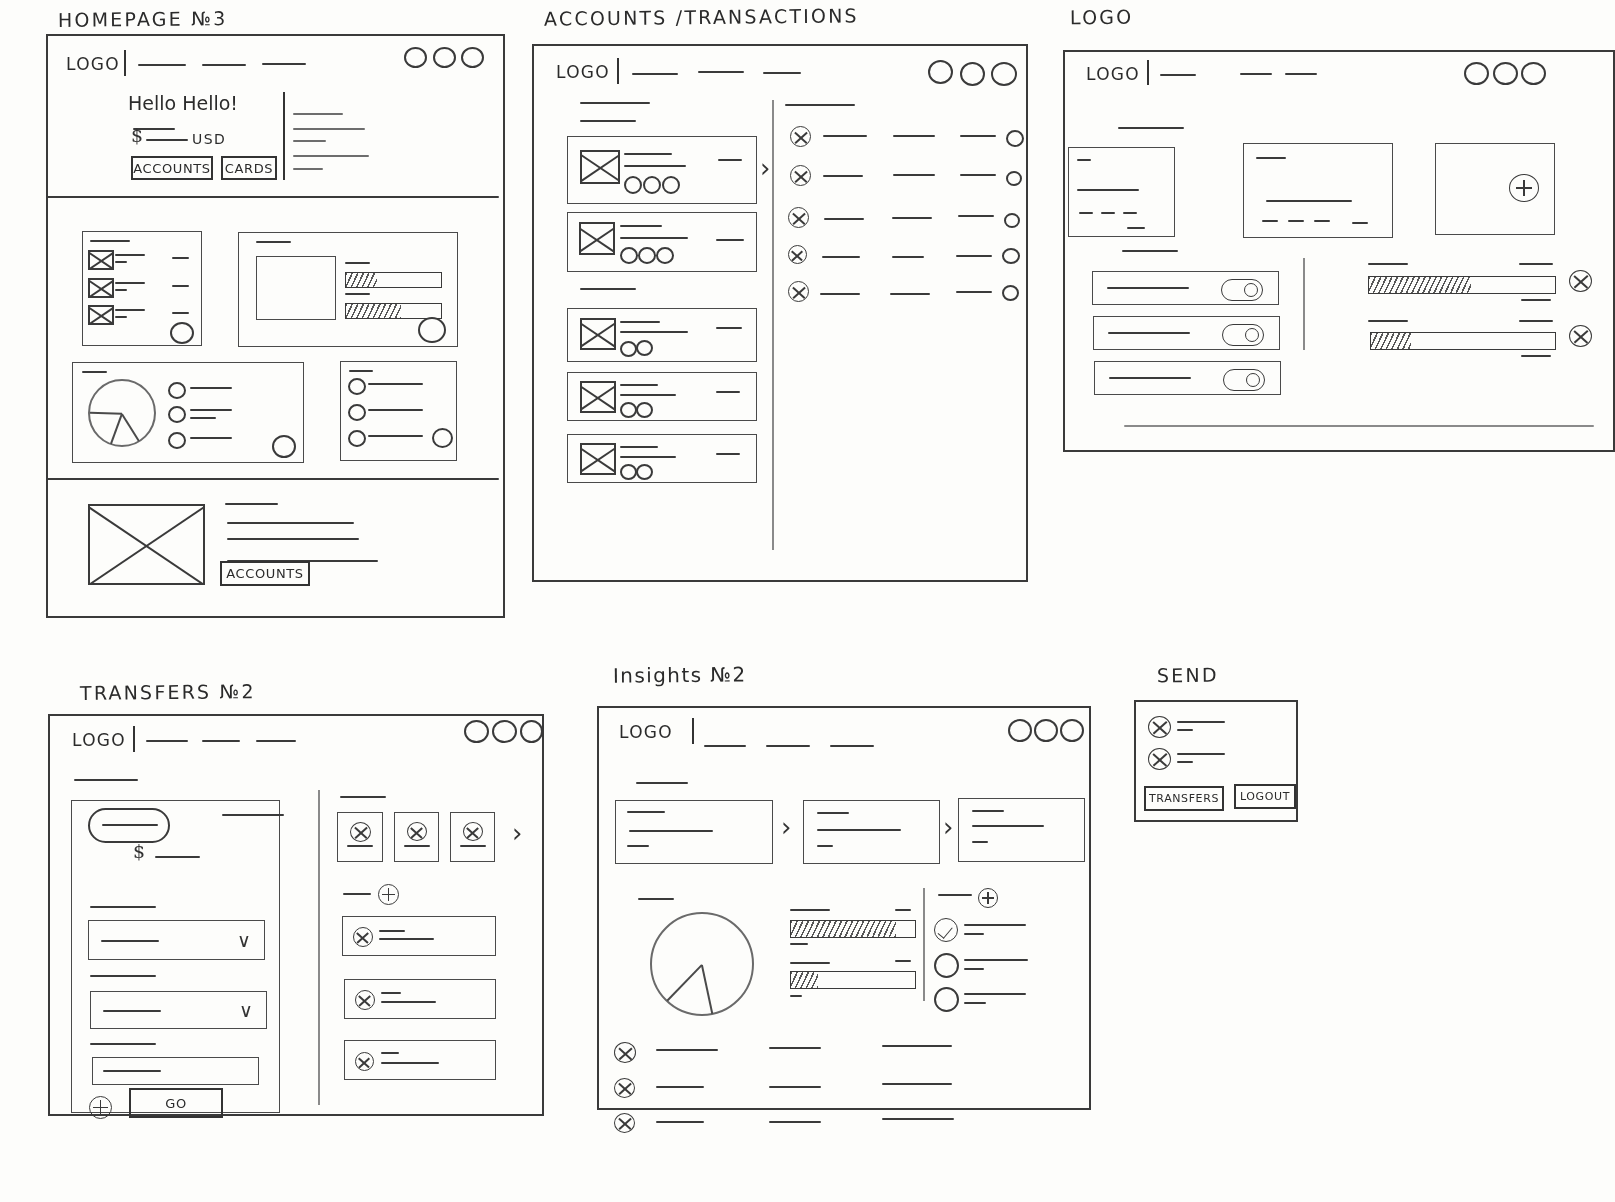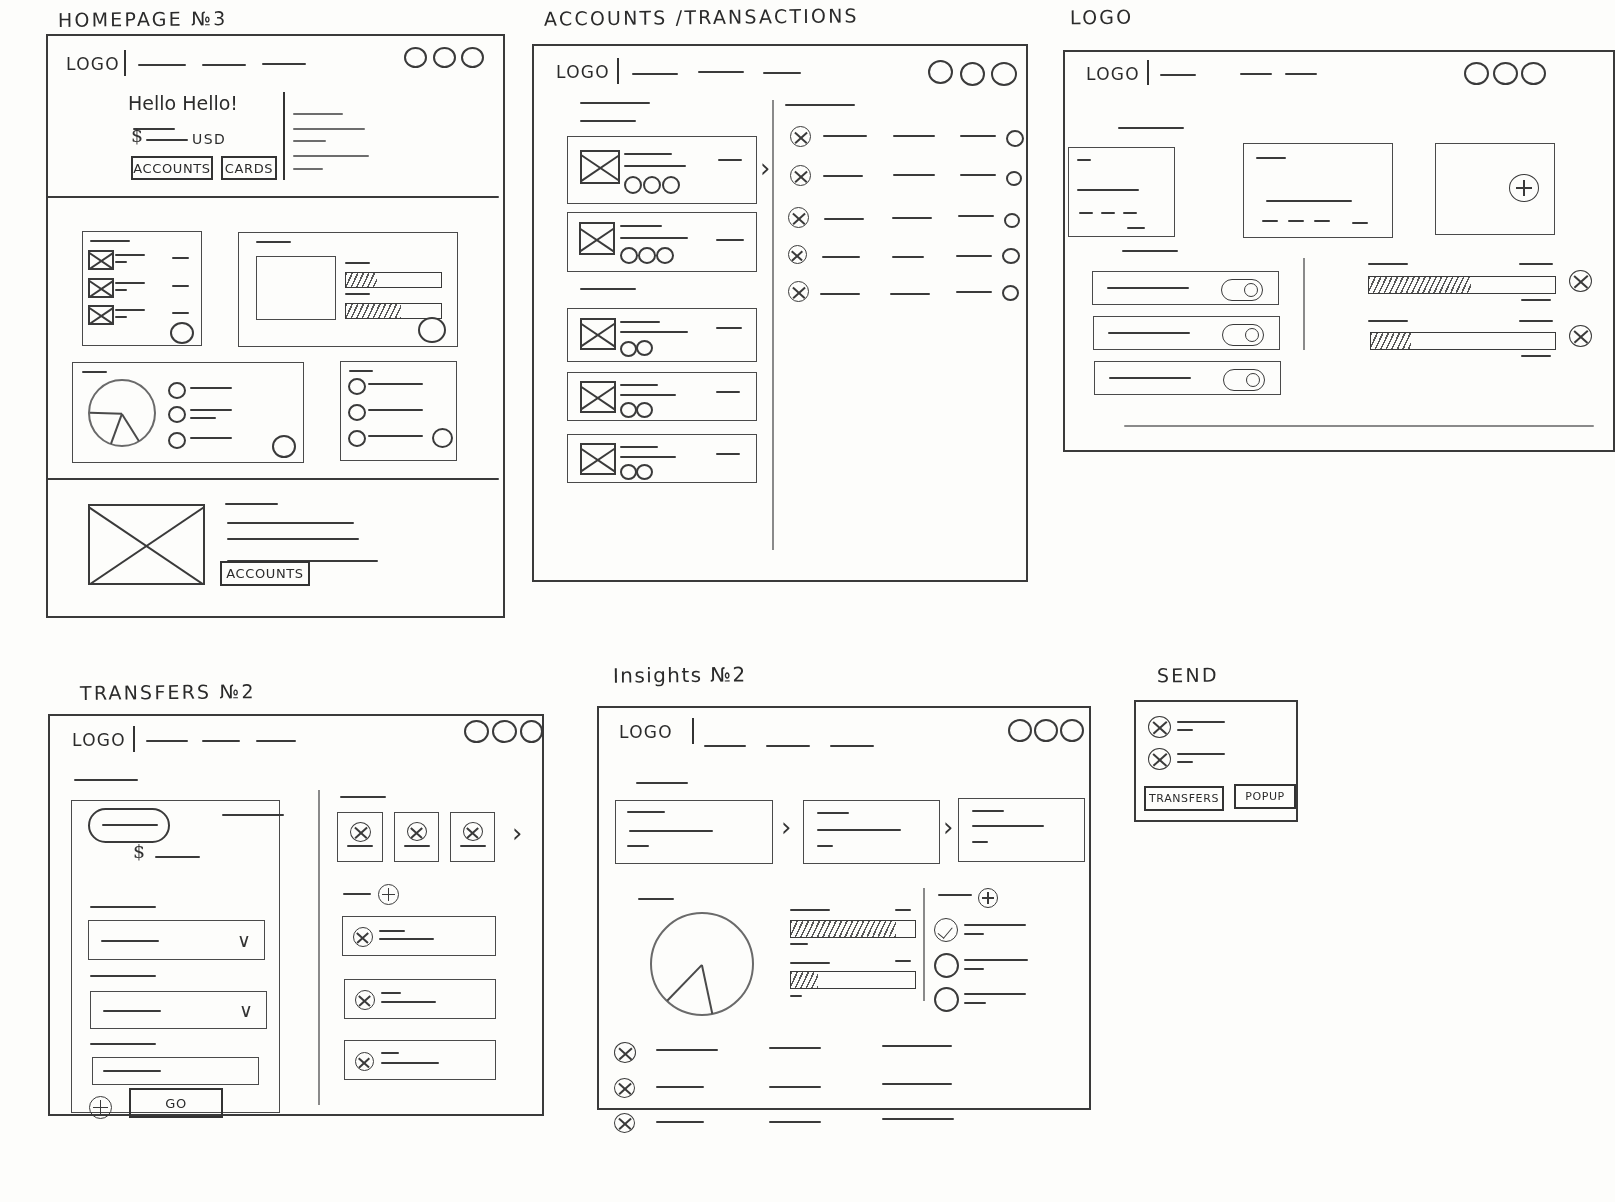--- a/index.html
+++ b/index.html
@@ -532,13 +532,13 @@
   <span class="cx" style="left:0;top:0;width:21px;height:20px;"></span>
   <span class="hline" style="left:29px;top:5px;width:48px;"></span>
   <span class="hline" style="left:29px;top:13px;width:16px;"></span>
 </div>
 <div style="position:absolute;left:1148px;top:748px;">
   <span class="cx" style="left:0;top:0;width:21px;height:20px;"></span>
   <span class="hline" style="left:29px;top:5px;width:48px;"></span>
   <span class="hline" style="left:29px;top:13px;width:16px;"></span>
 </div>
 <div class="btn" style="left:1144px;top:786px;width:76px;height:21px;font-size:11px;">TRANSFERS</div>
-<div class="btn" style="left:1234px;top:784px;width:58px;height:21px;font-size:11px;">POPUP</div>
+<div class="btn" style="left:1234px;top:784px;width:58px;height:21px;font-size:11px;">LOGOUT</div>
 
 </body></html>

